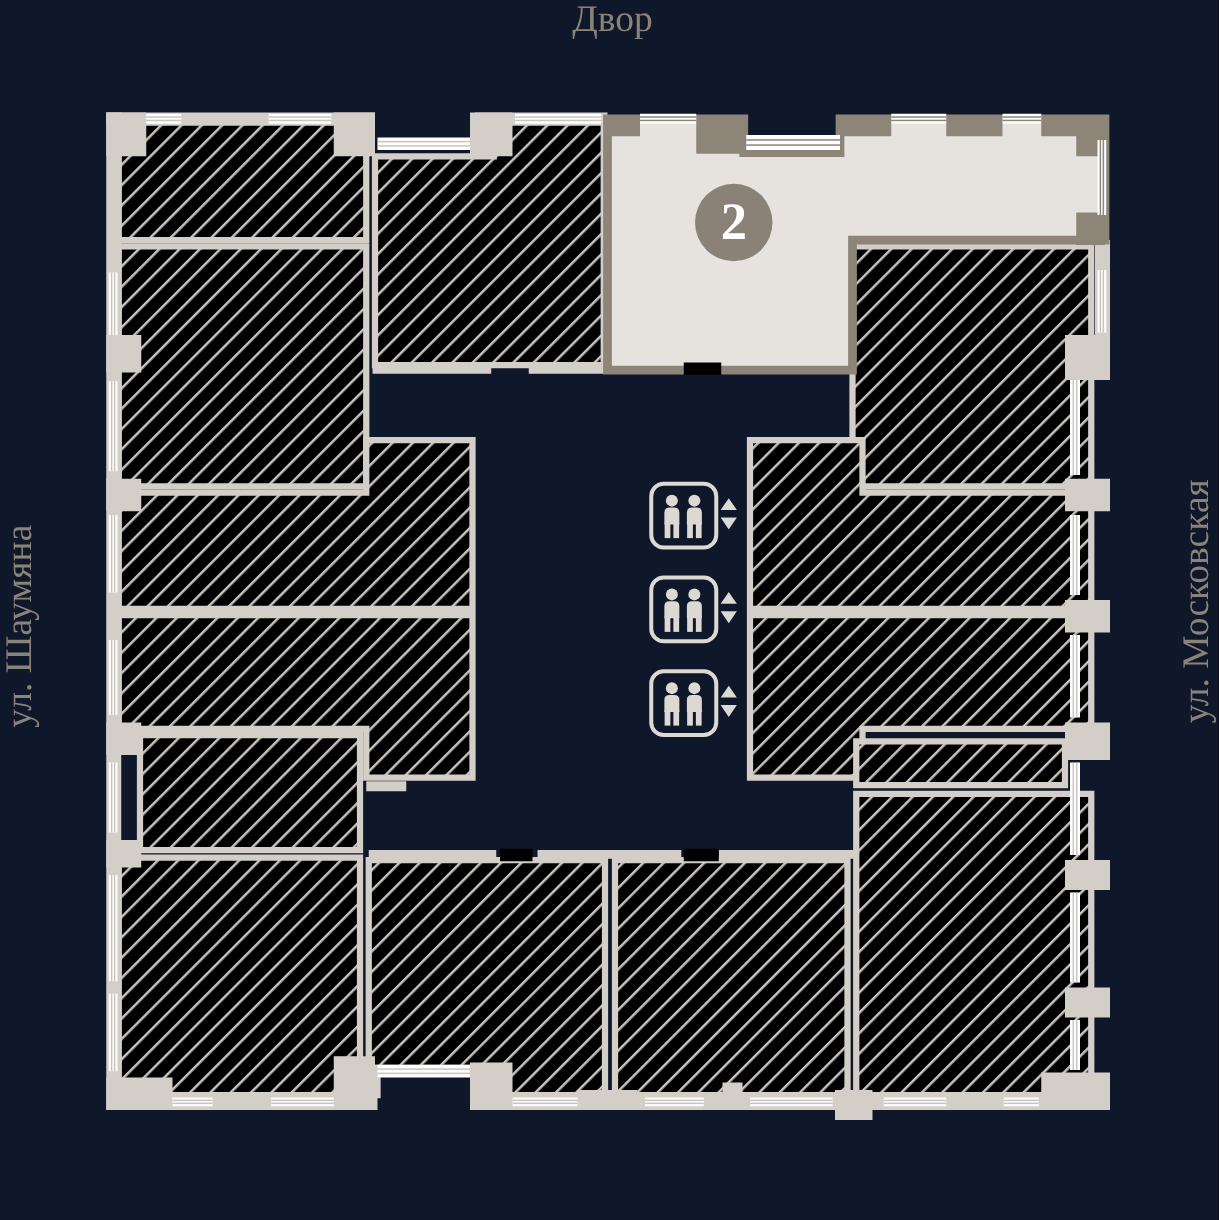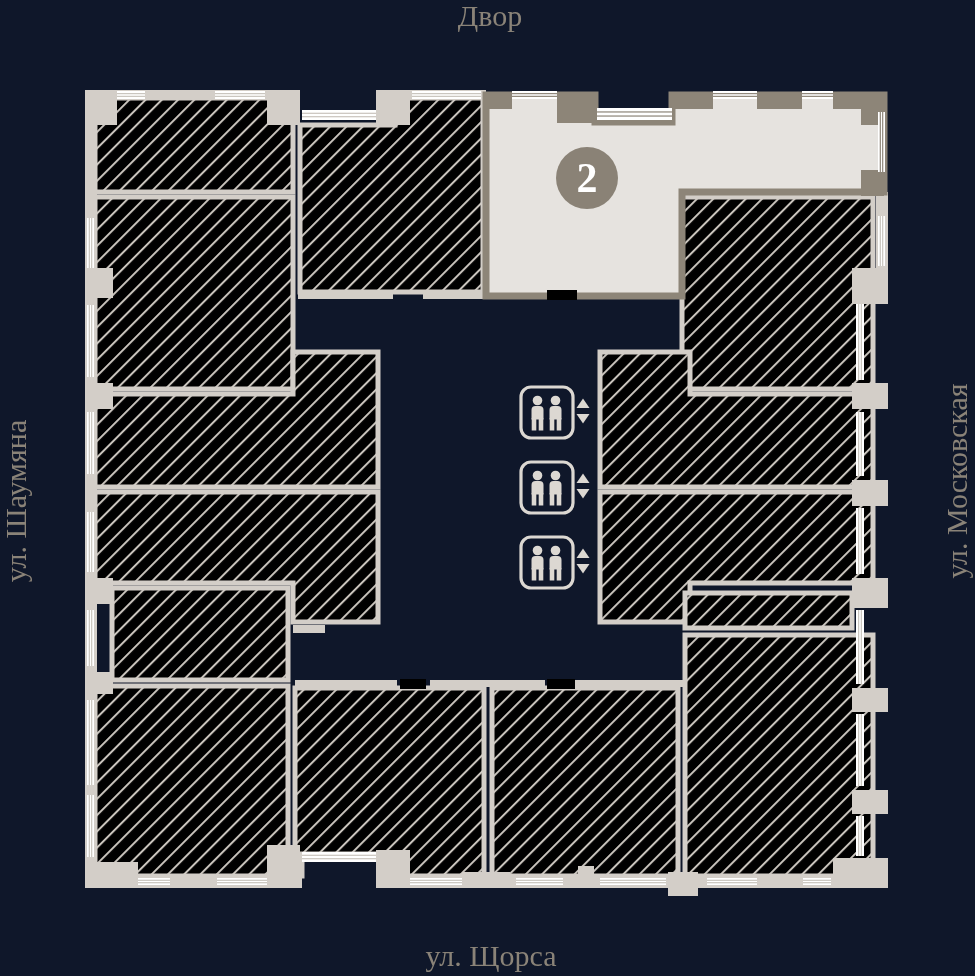--- a/index.html
+++ b/index.html
@@ -217,16 +217,15 @@
         <rect x="549.7" y="568" width="4.6" height="12.5" fill="#dcd8d2"></rect>
         <rect x="556.7" y="568" width="4.6" height="12.5" fill="#dcd8d2"></rect>
         <polygon points="583,548.5 576.5,558 589.5,558" fill="#dcd8d2"></polygon>
         <polygon points="576.5,564 589.5,564 583,573.5" fill="#dcd8d2"></polygon>
       </g>
     </svg>
 
   <div class="street-label" id="street-top">Двор</div>
   <div class="street-label vert" id="street-left">ул. Шаумяна</div>
   <div class="street-label vert" id="street-right">ул. Московская</div>
-  <div class="street-label" id="street-bottom">ул. Щорса</div>
 
   <div class="unit-badge">2</div>
 </div>
 
 </body></html>

